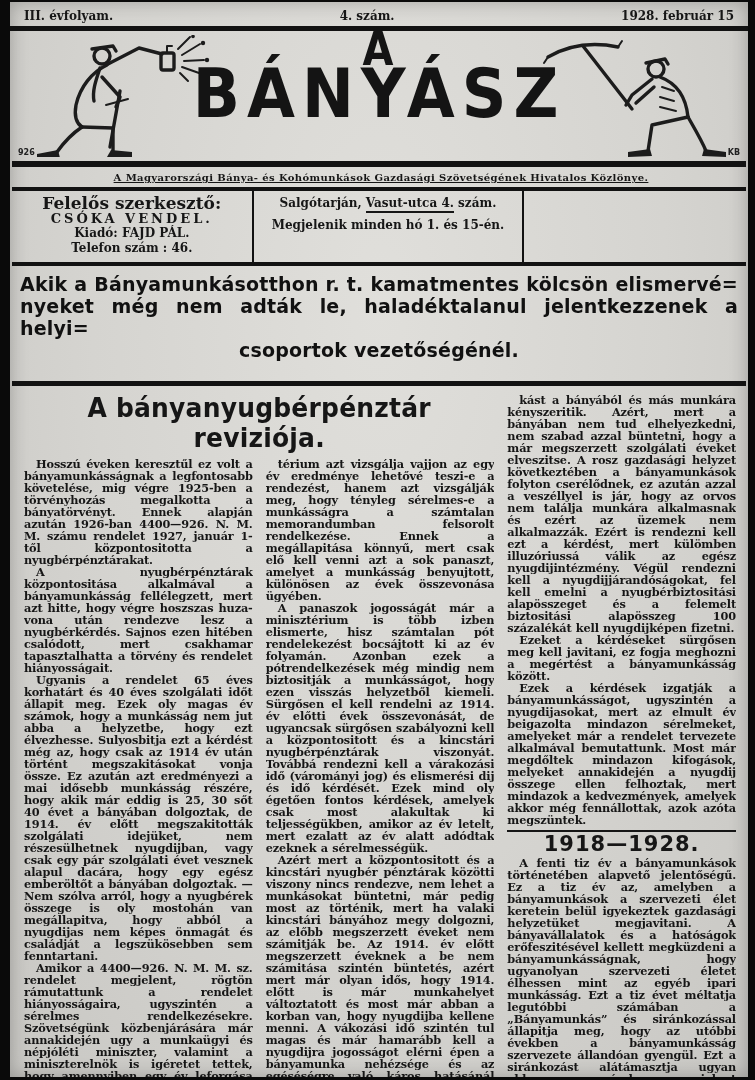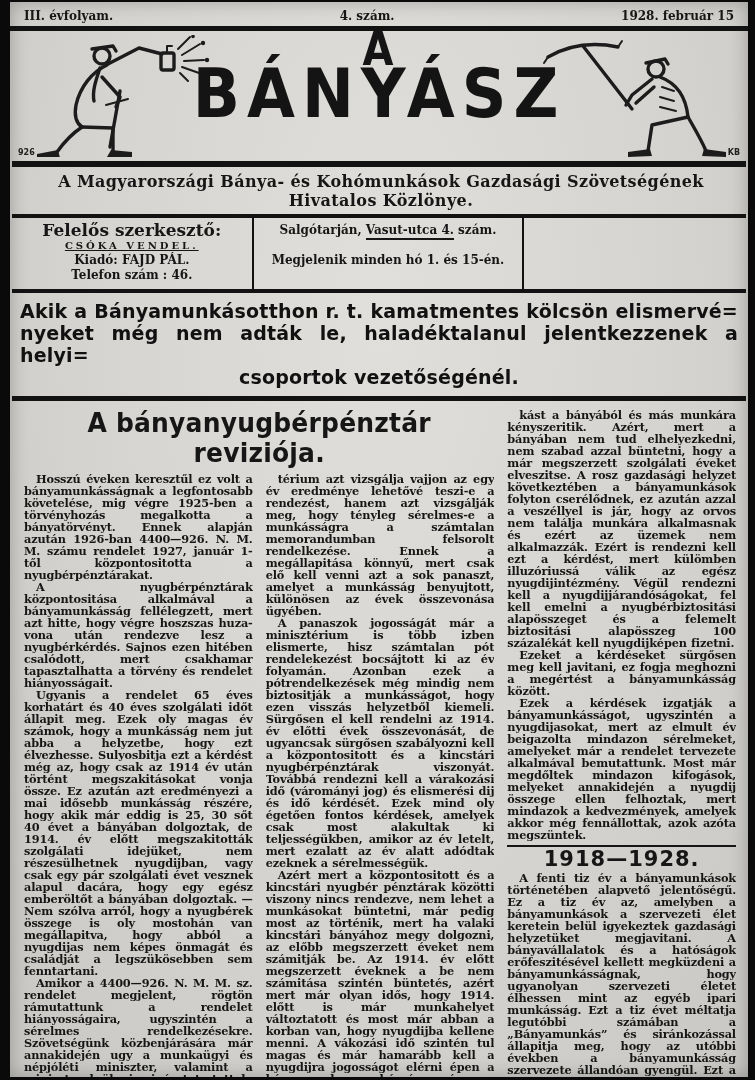--- a/index.html
+++ b/index.html
@@ -30,41 +30,42 @@
     position:absolute;left:0;right:0;top:0;text-align:center;
     font-family:"DejaVu Sans", sans-serif;font-weight:bold;color:#141414;
   }
   .title-a{font-size:40px;line-height:36px;letter-spacing:2px;transform:scaleY(1.15);}
   .title-main{font-size:62px;line-height:66px;letter-spacing:7px;transform:scaleY(1.08);margin-top:-6px;}
   .sig{position:absolute;bottom:4px;font-family:"DejaVu Sans", sans-serif;font-size:8px;font-weight:bold;color:#222;}
   .sig-left{left:8px;margin-top:11px;}
   .sig-right{right:8px;}
   .ground-bar{height:6px;background:#121212;margin:0 2px;}
   .subtitle{
-    text-align:center;font-weight:bold;font-size:16px;letter-spacing:.4px;
+    text-align:center;font-weight:bold;font-size:10px;letter-spacing:.4px;
     padding:5px 0 4px 4px;
+    text-decoration:underline;
   }
   .rule{height:4px;background:#121212;margin:0 2px;}
   .rule.thick{height:5px;}
   
   .info-row{display:flex;align-items:stretch;margin:0 2px;border-bottom:4px solid #121212;}
   .info-box{padding:5px 6px 6px 6px;text-align:center;font-size:12px;font-weight:bold;line-height:15px;}
   .info-box.b1{width:31%;}
   .info-box.b2{width:35%;border-left:2px solid #121212;border-right:2px solid #121212;}
   .info-box.b3{width:34%;}
   .small-label{font-size:17px;}
-  .spaced-caps{letter-spacing:3px;font-size:10px;text-decoration:underline;}
+  .spaced-caps{letter-spacing:3px;font-size:13px;}
   .underlined{border-bottom:2px solid #161616;padding-bottom:1px;}
   .sub-grid{display:flex;justify-content:center;gap:14px;font-size:12px;}
   .sub-col{text-align:left;}
   
   .announcement{
     font-family:"DejaVu Sans", sans-serif;font-weight:bold;
     font-size:19px;line-height:22px;letter-spacing:.2px;
-    padding:7px 10px 8px 10px;color:#111;
+    padding:7px 10px 20px 10px;color:#111;
   }
   .announcement .l{text-align:justify;text-align-last:justify;}
   .announcement .l.last{text-align:center;text-align-last:center;}
   
   .article{
     display:grid;grid-template-columns:1fr 1fr 1fr;grid-template-rows:auto 1fr;
     column-gap:13px;padding:8px 12px 0 14px;height:698px;overflow:hidden;
   }
   .headline{
     grid-column:1 / 3;grid-row:1;margin:0 0 6px 0;text-align:center;
@@ -157,21 +158,21 @@
       <div class="spaced-caps">CSÓKA VENDEL.</div>
       <div>Kiadó: FAJD PÁL.</div>
       <div>Telefon szám : 46.</div>
     </div>
     <div class="info-box b2">
       <div>
         <span>Salgótarján,</span>
         <span class="underlined">Vasut-utca 4.</span>
         <span>szám.</span>
       </div>
-      <div style="margin-top:15px">Megjelenik minden hó 1. és 15-én.</div>
+      <div style="margin-top:7px">Megjelenik minden hó 1. és 15-én.</div>
     </div>
   </div>
 
   <div class="announcement">
     <div class="l">Akik a Bányamunkásotthon r. t. kamatmentes kölcsön elismervé=</div>
     <div class="l">nyeket még nem adták le, haladéktalanul jelentkezzenek a helyi=</div>
     <div class="l last">csoportok vezetőségénél.</div>
   </div>
 
   <div class="rule thick"></div>

